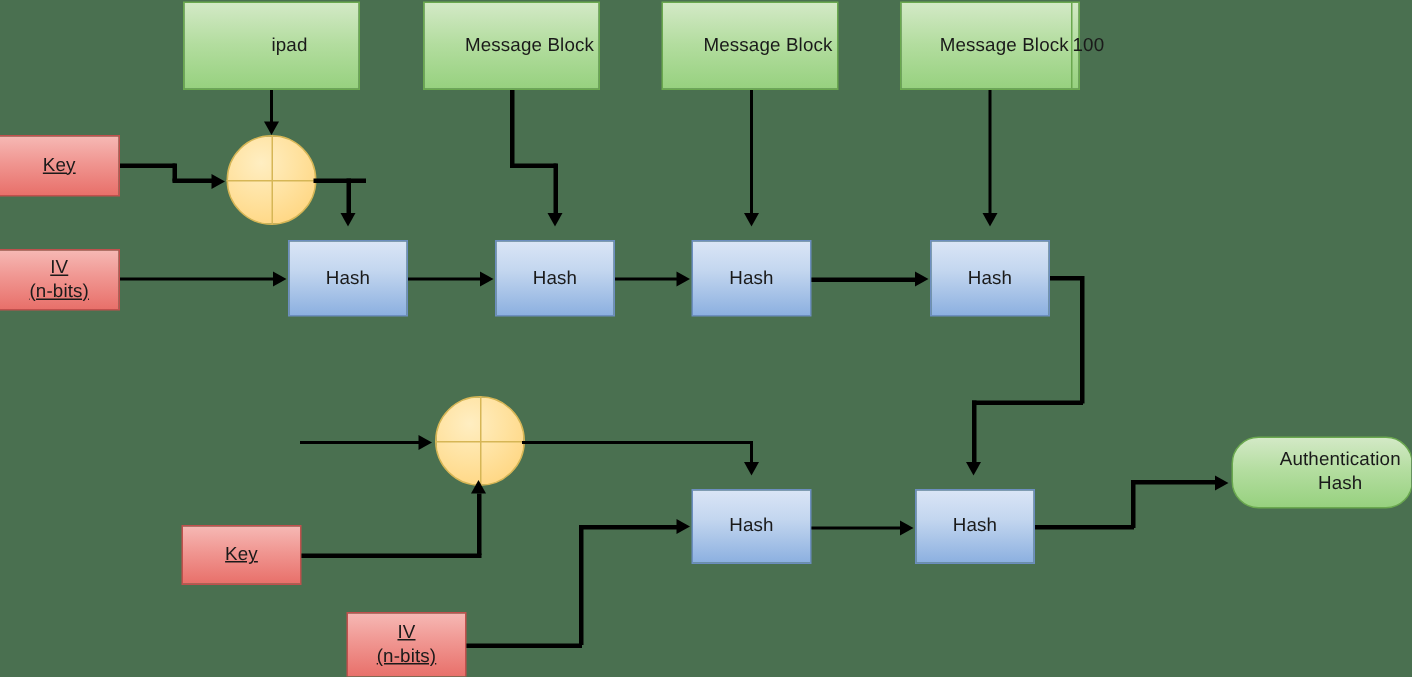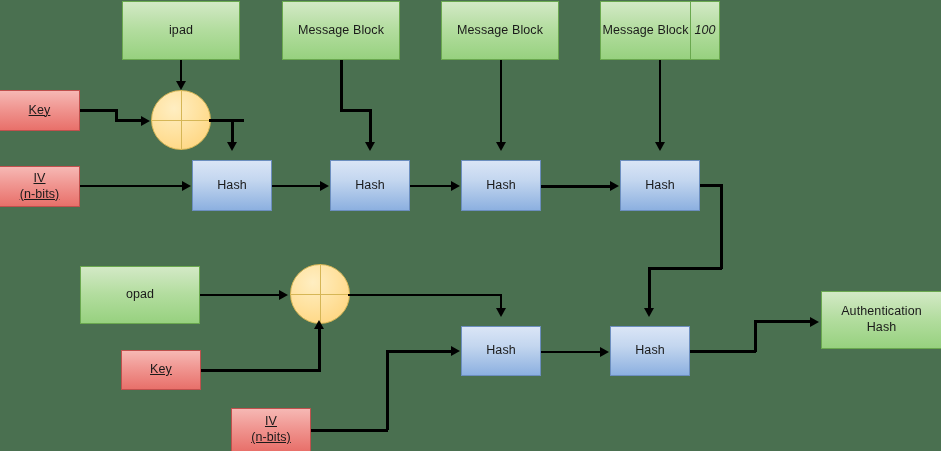--- a/index.html
+++ b/index.html
@@ -22,20 +22,21 @@
     justify-content:center;
     text-align:center;
     color:#1a1a1a;
     font-size:12.5px;
     line-height:1.25;
     letter-spacing:.1px;
   }
   .green{
     background:linear-gradient(180deg,#d3e9c6 0%,#b3dd9f 48%,#97d17f 100%);
     border:1px solid #6aa84f;
+    padding-left:24px;
   }
   .red{
     background:linear-gradient(180deg,#f6b8b4 0%,#f09691 45%,#e8706a 100%);
     border:1px solid #c0504d;
     text-decoration:underline;
   }
   .blue{
     background:linear-gradient(180deg,#dae5f6 0%,#c3d6ef 40%,#8cb0e0 100%);
     border:1px solid #6c8ebf;
     justify-content:center;
@@ -48,21 +49,20 @@
   }
   .split-div{
     width:1px;height:100%;
     background:#6aa84f;
     flex:0 0 auto;
   }
   .split-sub{
     flex:1 1 auto;
     display:flex;align-items:center;justify-content:center;
     height:100%;
-    font-style:italic;
   }
   .xor{
     position:absolute;
     border-radius:50%;
     background:radial-gradient(circle at 38% 30%,#ffeec2 0%,#ffe2a0 45%,#ffd175 100%);
     border:1px solid #d6b656;
     box-sizing:border-box;
   }
   .xor:before,.xor:after{
     content:"";
@@ -140,43 +140,40 @@
   <div class="node blue" style="left:330px;top:160px;width:80px;height:51px;">
     <span>Hash</span>
   </div>
   <div class="node blue" style="left:461px;top:160px;width:80px;height:51px;">
     <span>Hash</span>
   </div>
   <div class="node blue" style="left:620px;top:160px;width:80px;height:51px;">
     <span>Hash</span>
   </div>
 
-  <div class="node green" style="left:80px;top:266px;width:120px;height:58px;">
-    <span>opad</span>
-  </div>
 
   <div class="node red" style="left:121px;top:350px;width:80px;height:40px;">
     <span>Key</span>
   </div>
 
   <div class="node red" style="left:231px;top:408px;width:80px;height:44px;flex-direction:column;">
     <span>IV</span>
     <span>(n-bits)</span>
   </div>
 
   <div class="xor" style="left:290px;top:264px;width:60px;height:60px;"></div>
 
   <div class="node blue" style="left:461px;top:326px;width:80px;height:50px;">
     <span>Hash</span>
   </div>
   <div class="node blue" style="left:610px;top:326px;width:80px;height:50px;">
     <span>Hash</span>
   </div>
 
-  <div class="node green" style="left:821px;top:291px;width:121px;height:58px;flex-direction:column;">
+  <div class="node green" style="left:821px;top:291px;width:121px;height:48px;flex-direction:column;border-radius:18px;">
     <span>Authentication</span>
     <span>Hash</span>
   </div>
 
   <div class="seg v" style="left:180px;top:60px;height:23px;"></div>
   <div class="arrow down" style="left:176px;top:81px;"></div>
 
   <div class="seg thick h" style="left:80px;top:109px;width:37px;"></div>
   <div class="seg thick v" style="left:115px;top:109px;height:12px;"></div>
   <div class="seg thick h" style="left:115px;top:119px;width:30px;"></div>

